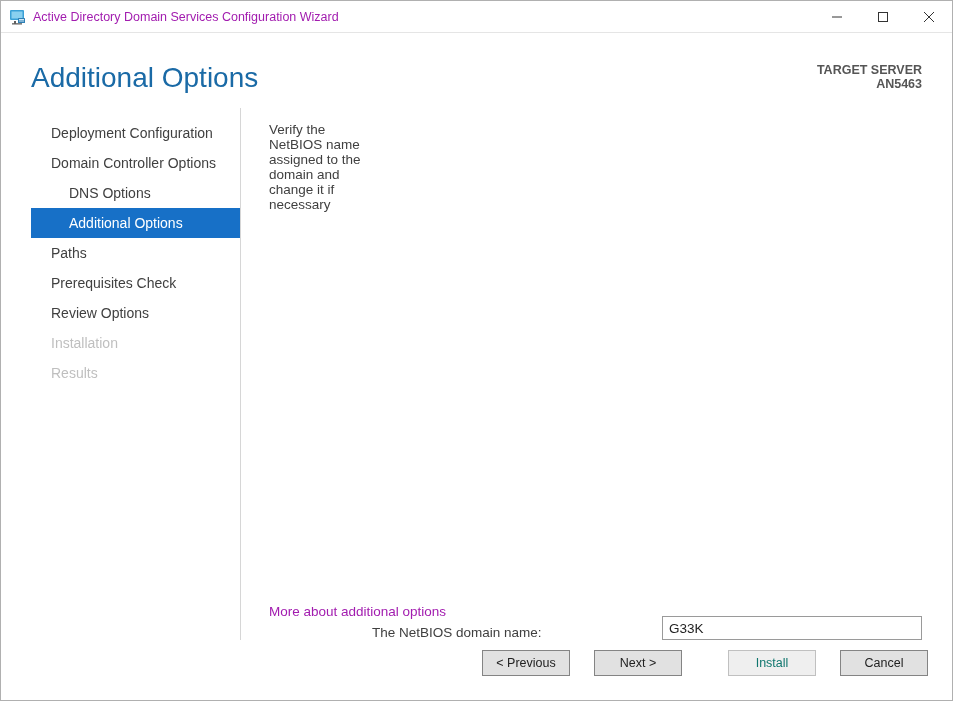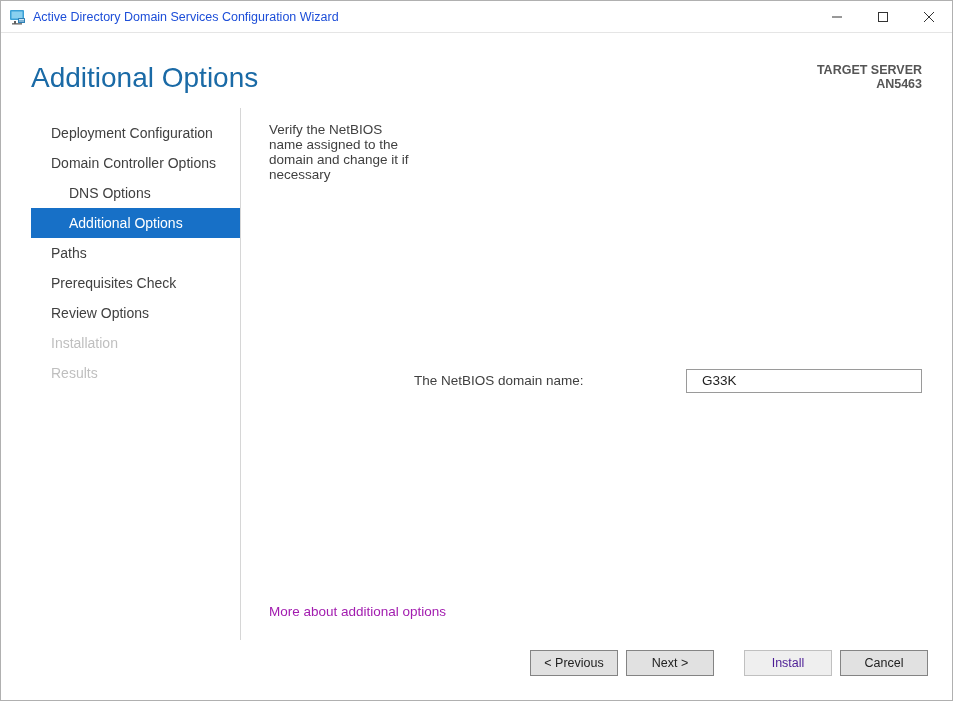--- a/index.html
+++ b/index.html
@@ -33,21 +33,21 @@
       width: 16px;
       height: 16px;
       margin-right: 8px;
       display: flex;
       align-items: center;
       justify-content: center;
     }
     .titlebar .title-text {
       flex: 0 0 auto;
       font-size: 12.5px;
-      color: #1d4ed8;
+      color: #a21caf;
     }
     .titlebar .spacer { flex: 1; }
     .titlebar .win-btn {
       width: 46px;
       height: 30px;
       display: flex;
       align-items: center;
       justify-content: center;
       color: #333;
     }
@@ -105,69 +105,70 @@
       flex: 1;
       padding: 14px 0 0 28px;
       display: flex;
       flex-direction: row;
       position: relative;
       font-size: 13.5px;
     }
     .instruction-line { color: #404040; margin-bottom: 16px; }
     .field-row {
       display: flex;
-      align-items: center;
-      gap: 12px;
+      align-items: flex-end;
+      gap: 4px;
     }
     .field-label {
       width: 260px;
       color: #404040;
     }
     .field-input {
-      width: 236px;
+      width: 260px;
       height: 24px;
       border: 1px solid #9a9a9a;
-      padding: 2px 15px;
+      padding: 2px 6px;
       font: inherit;
       font-size: 13.5px;
       color: #222;
       background: #fff;
+      margin-left: 26px;
     }
     .more-link {
       color: #a21caf;
       text-decoration: none;
       position: absolute;
       bottom: 21px;
       left: 28px;
       cursor: pointer;
       font-size: 13.5px;
     }
 
     
     .footer {
       height: 60px;
       border-top: 0;
       display: flex;
       justify-content: flex-end;
       align-items: center;
       padding: 0 24px 14px 24px;
-      gap: 8px;
+      gap: 24px;
     }
     .btn {
       min-width: 88px;
       height: 26px;
       border: 1px solid #848484;
       background: #e1e1e1;
       font: inherit;
       font-size: 12.5px;
       color: #222;
       padding: 0 10px;
       cursor: default;
     }
-    .btn:disabled { color: #4c1d95; border-color: #c0c0c0; background: #efefef; }
+    .btn:disabled { color: #0f766e; border-color: #c0c0c0; background: #efefef; }
     .btn-gap-left { margin-left: 22px; }
   </style>
 </head>
 <body>
 
 <div class="window">
 
   <div class="titlebar">
     <span class="app-icon">
       <svg width="16" height="16" viewBox="0 0 16 16">

